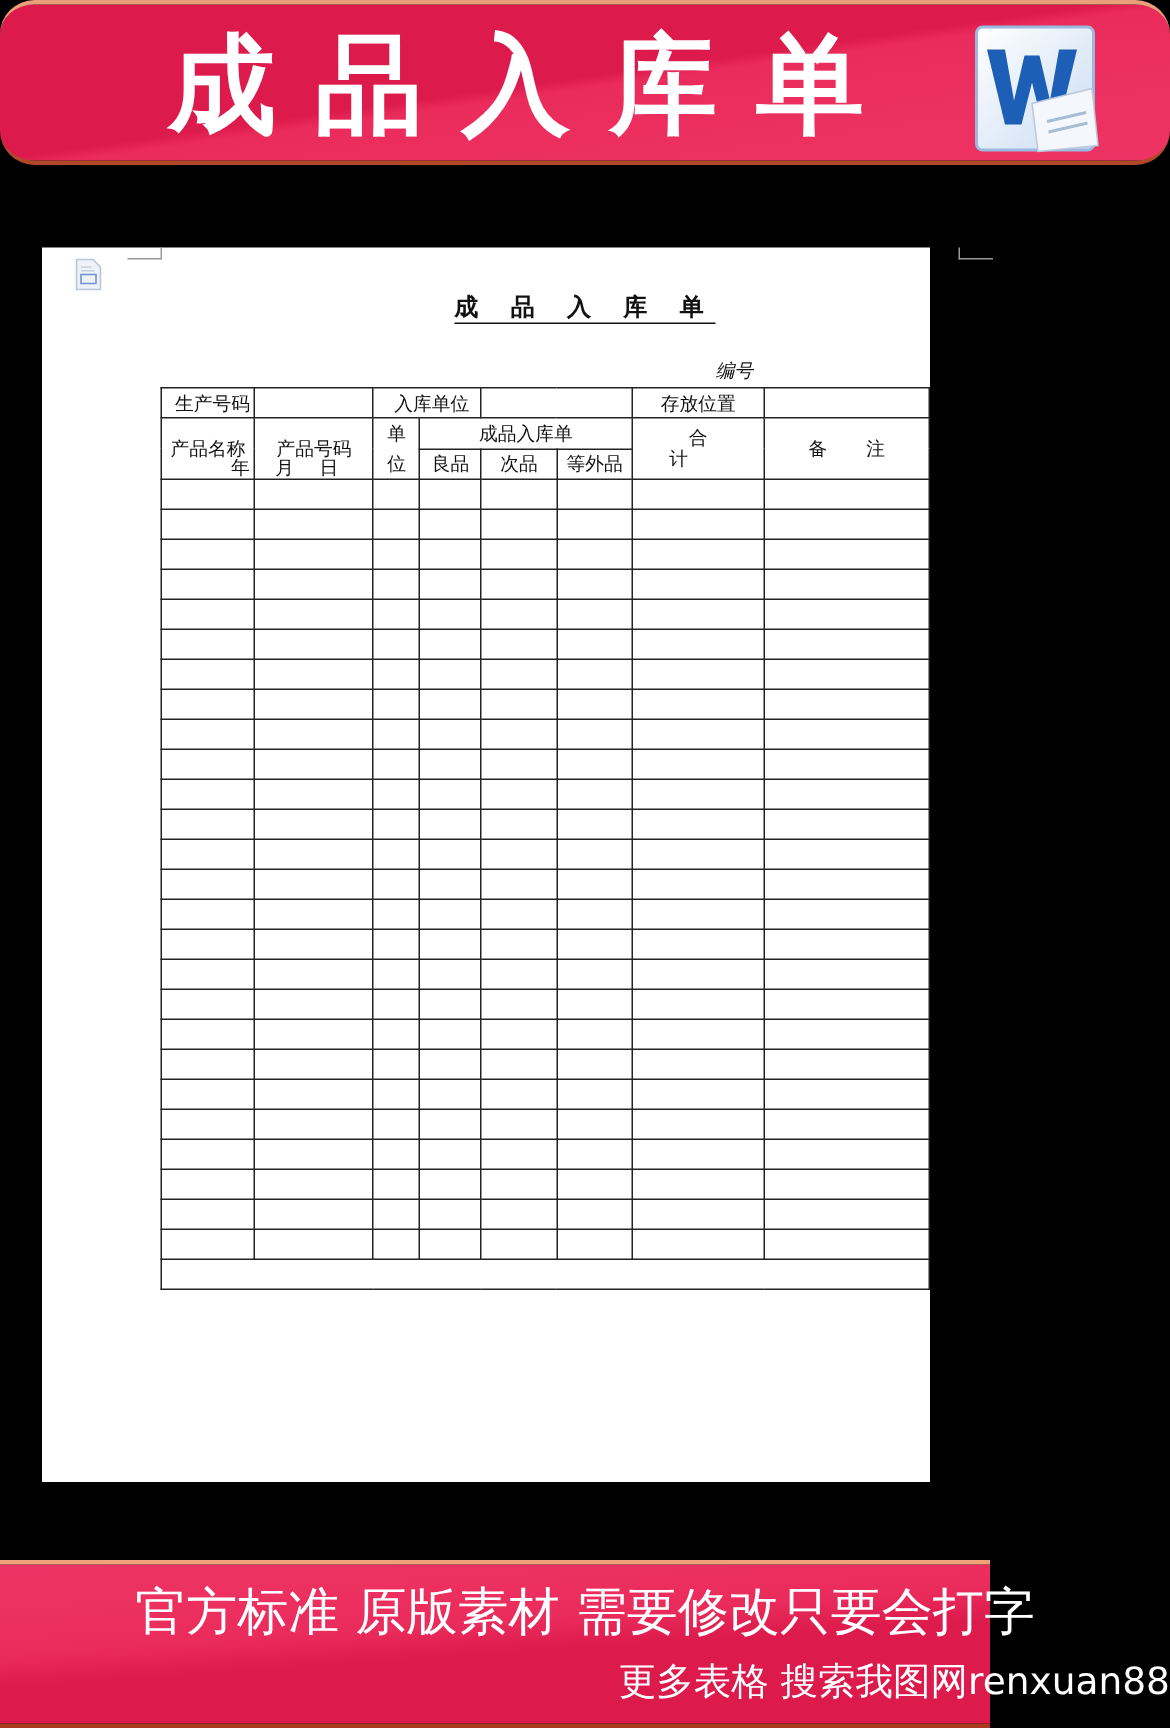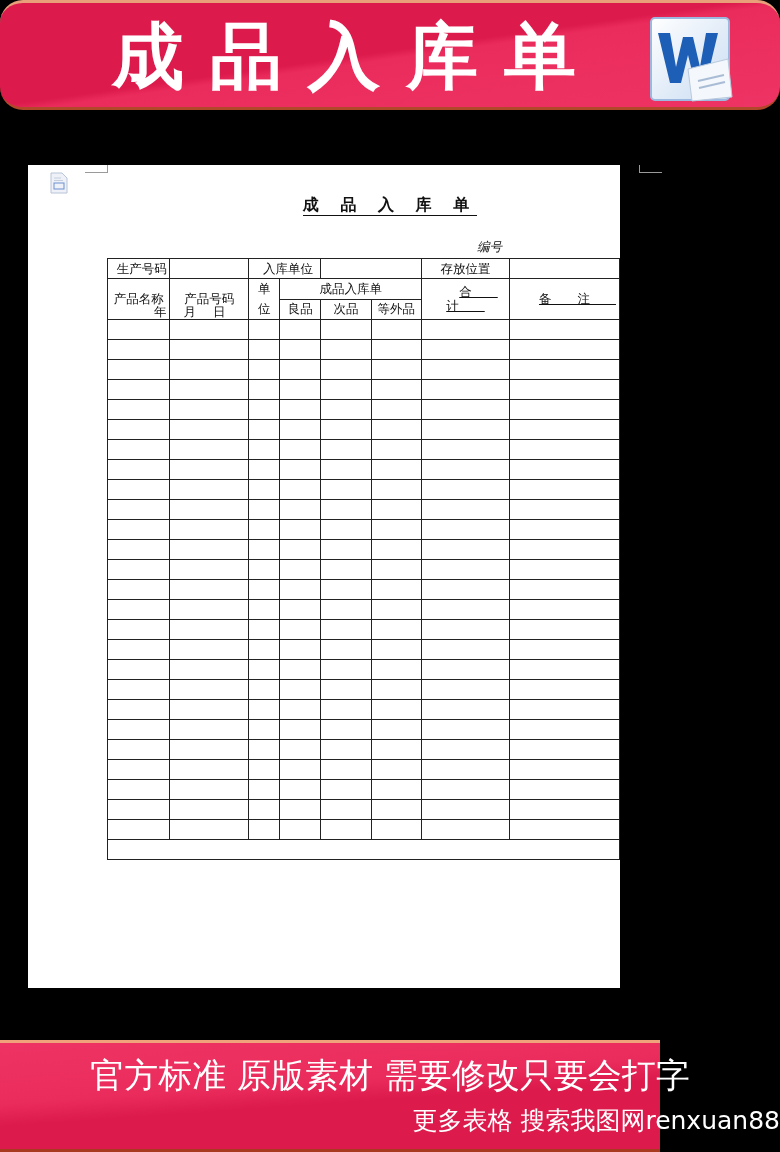--- a/index.html
+++ b/index.html
@@ -28,21 +28,21 @@
 
   .date-line { position:absolute; left:126px; top:91px; font-size:12.5px; color:#111; word-spacing:0;margin-top:48px; }
   .date-line span { display:inline-block; margin-right:13px; }
   .number-label { position:absolute; left:449px; top:74px; font-size:12.5px; color:#111;font-style:italic; }
 
   table.form { position:absolute; left:79px; top:93px; border-collapse:collapse; table-layout:fixed;
     font-size:12.5px; color:#111; }
   table.form td { border:1.6px solid #222; padding:0; text-align:center; vertical-align:middle;
     height:19px; line-height:14px; overflow:hidden; }
   table.form td.left { text-align:center; padding-left:6px; }
-  .spaced { letter-spacing:26px; padding-left:26px;text-decoration:underline; }
+  .spaced { letter-spacing:26px; padding-left:26px; }
   td.notes { height:98px; }
 
   
   .banner-bottom { position:absolute; left:0; top:1040px; width:660px; height:112px;
     background: linear-gradient(176deg, #ee3464 0%, #ea2c5c 40%, #dc1a4c 55%, #dc1a4c 100%);
     border-top:3px solid #f0a27a; border-bottom:3px solid #a83a20; box-sizing:border-box; }
   .slogan { position:absolute; left:0; width:780px; top:10px; text-align:center; color:#fff;
     font-size:34px; line-height:44px; white-space:nowrap; }
   .slogan-sub { position:absolute; left:0; width:780px; top:60px; text-align:right; color:#fff;
     font-size:25px; line-height:36px; white-space:nowrap; }

